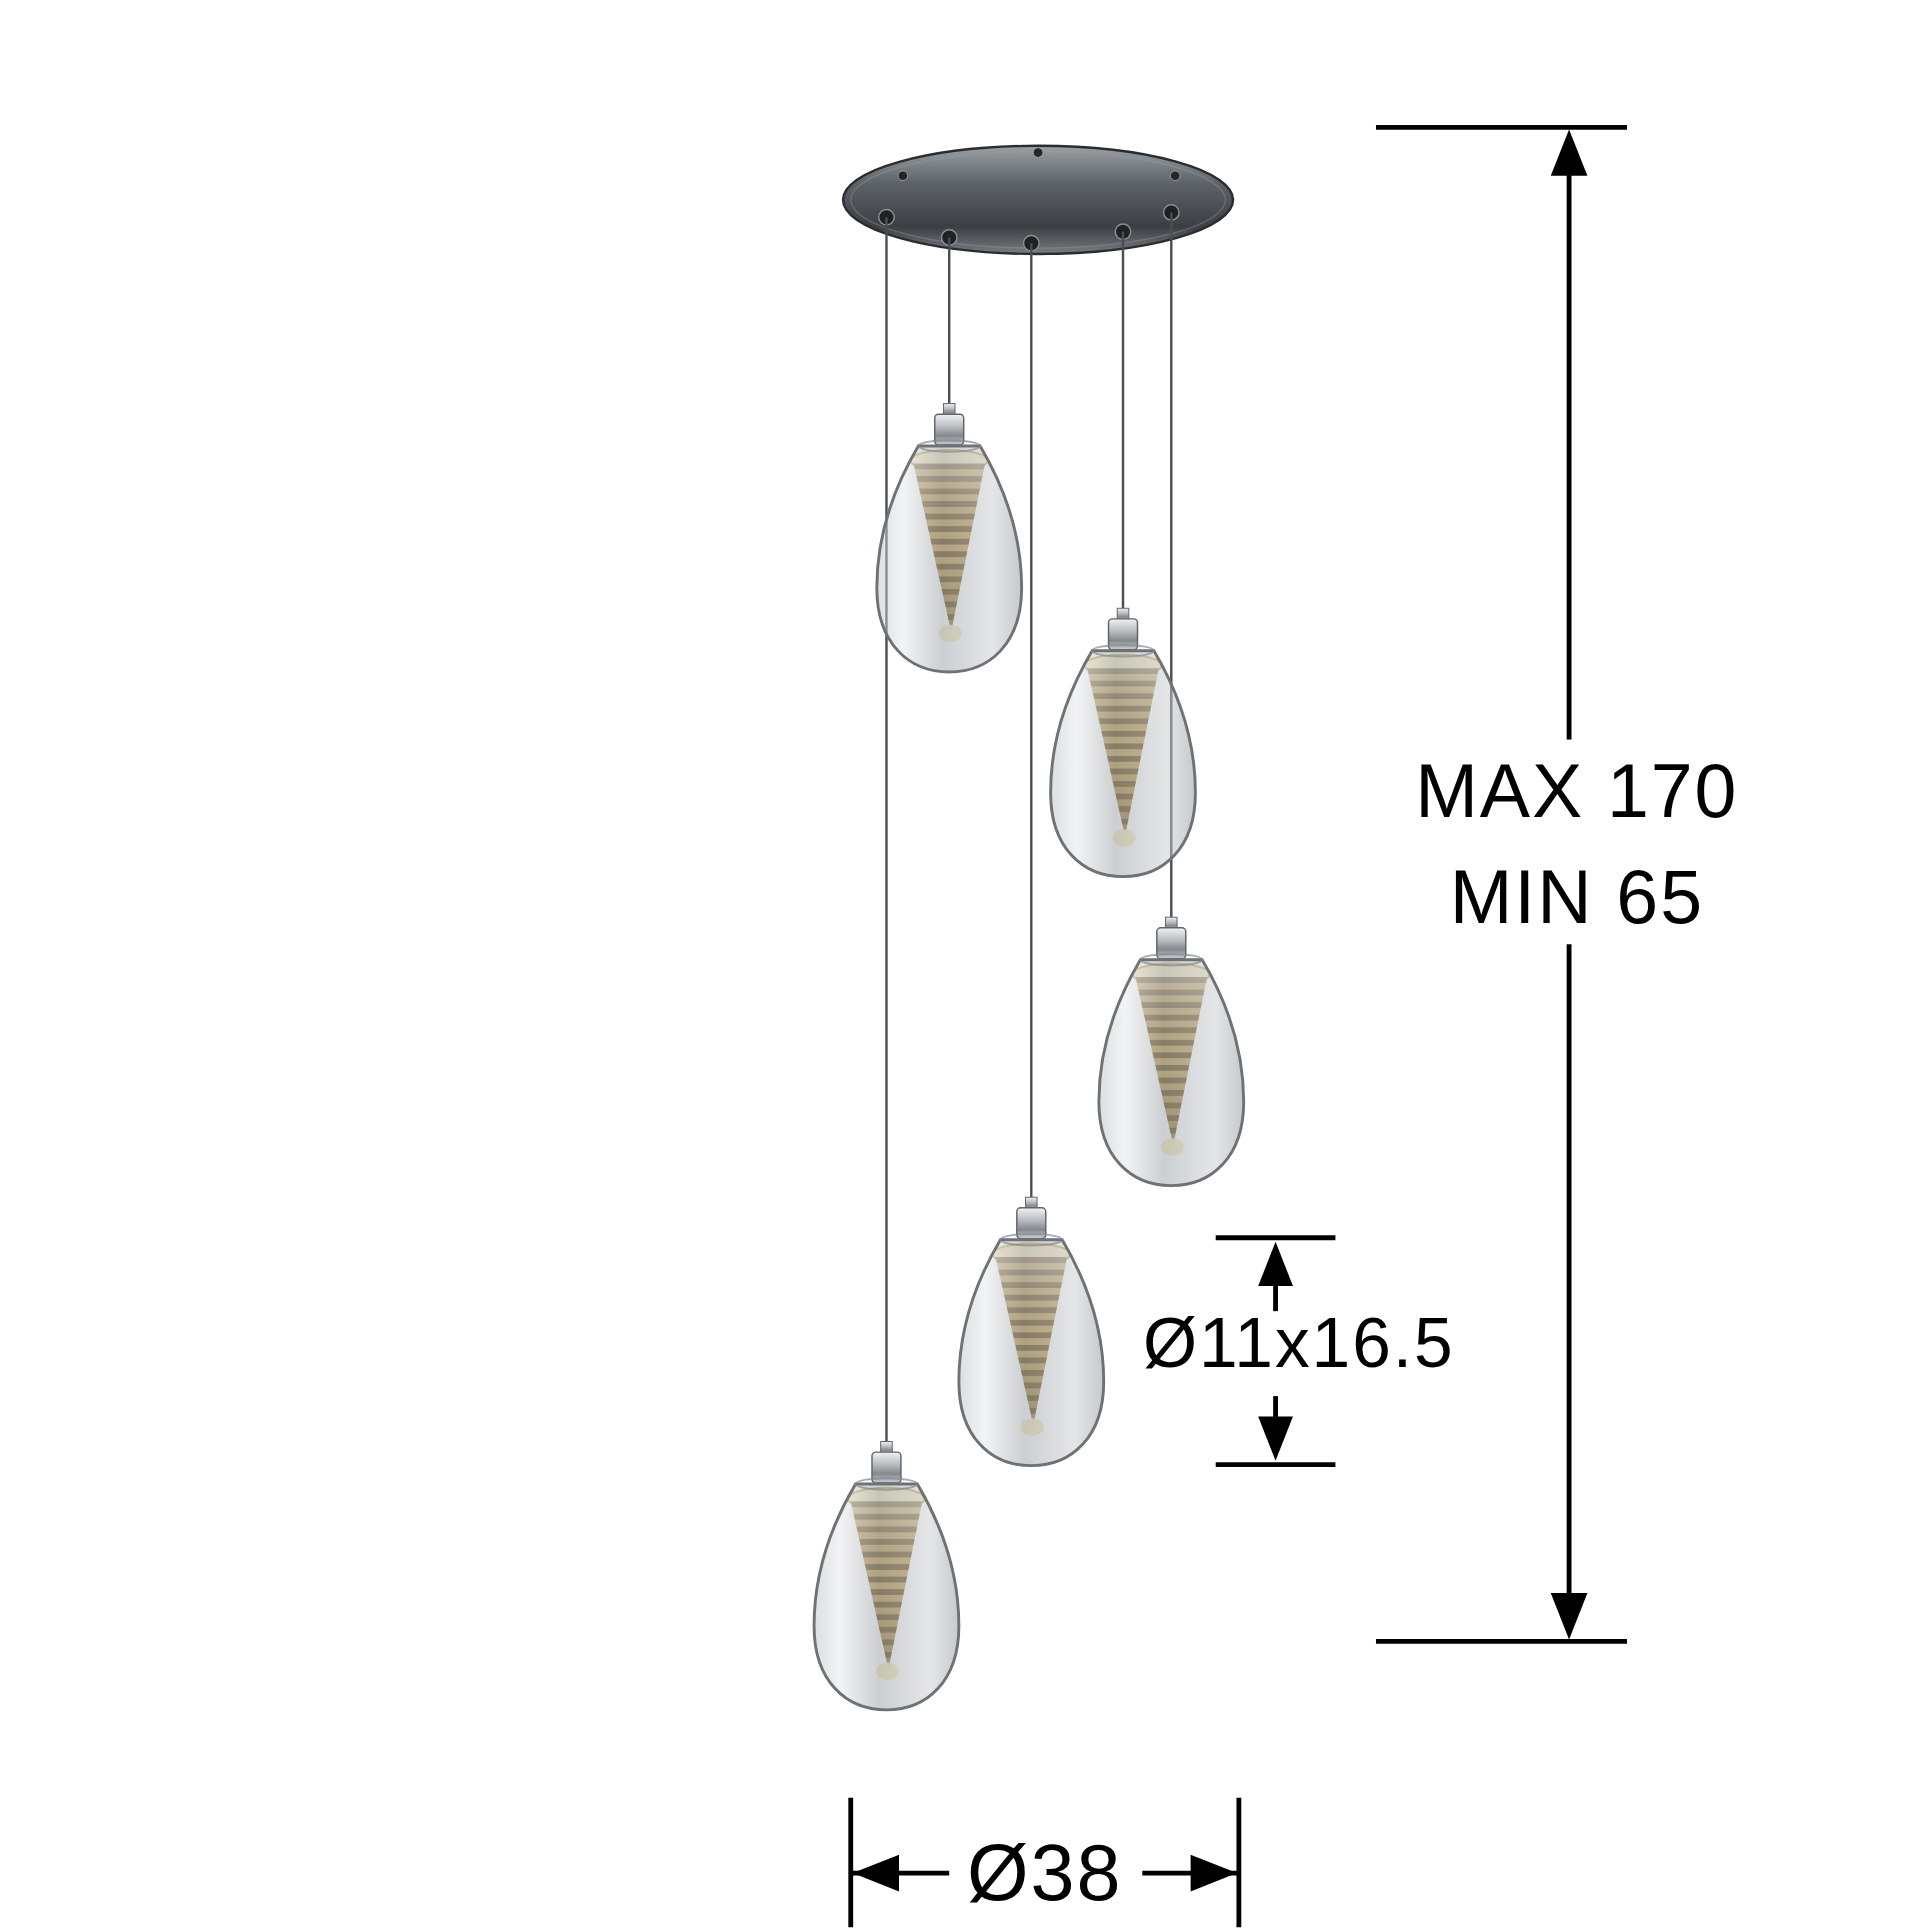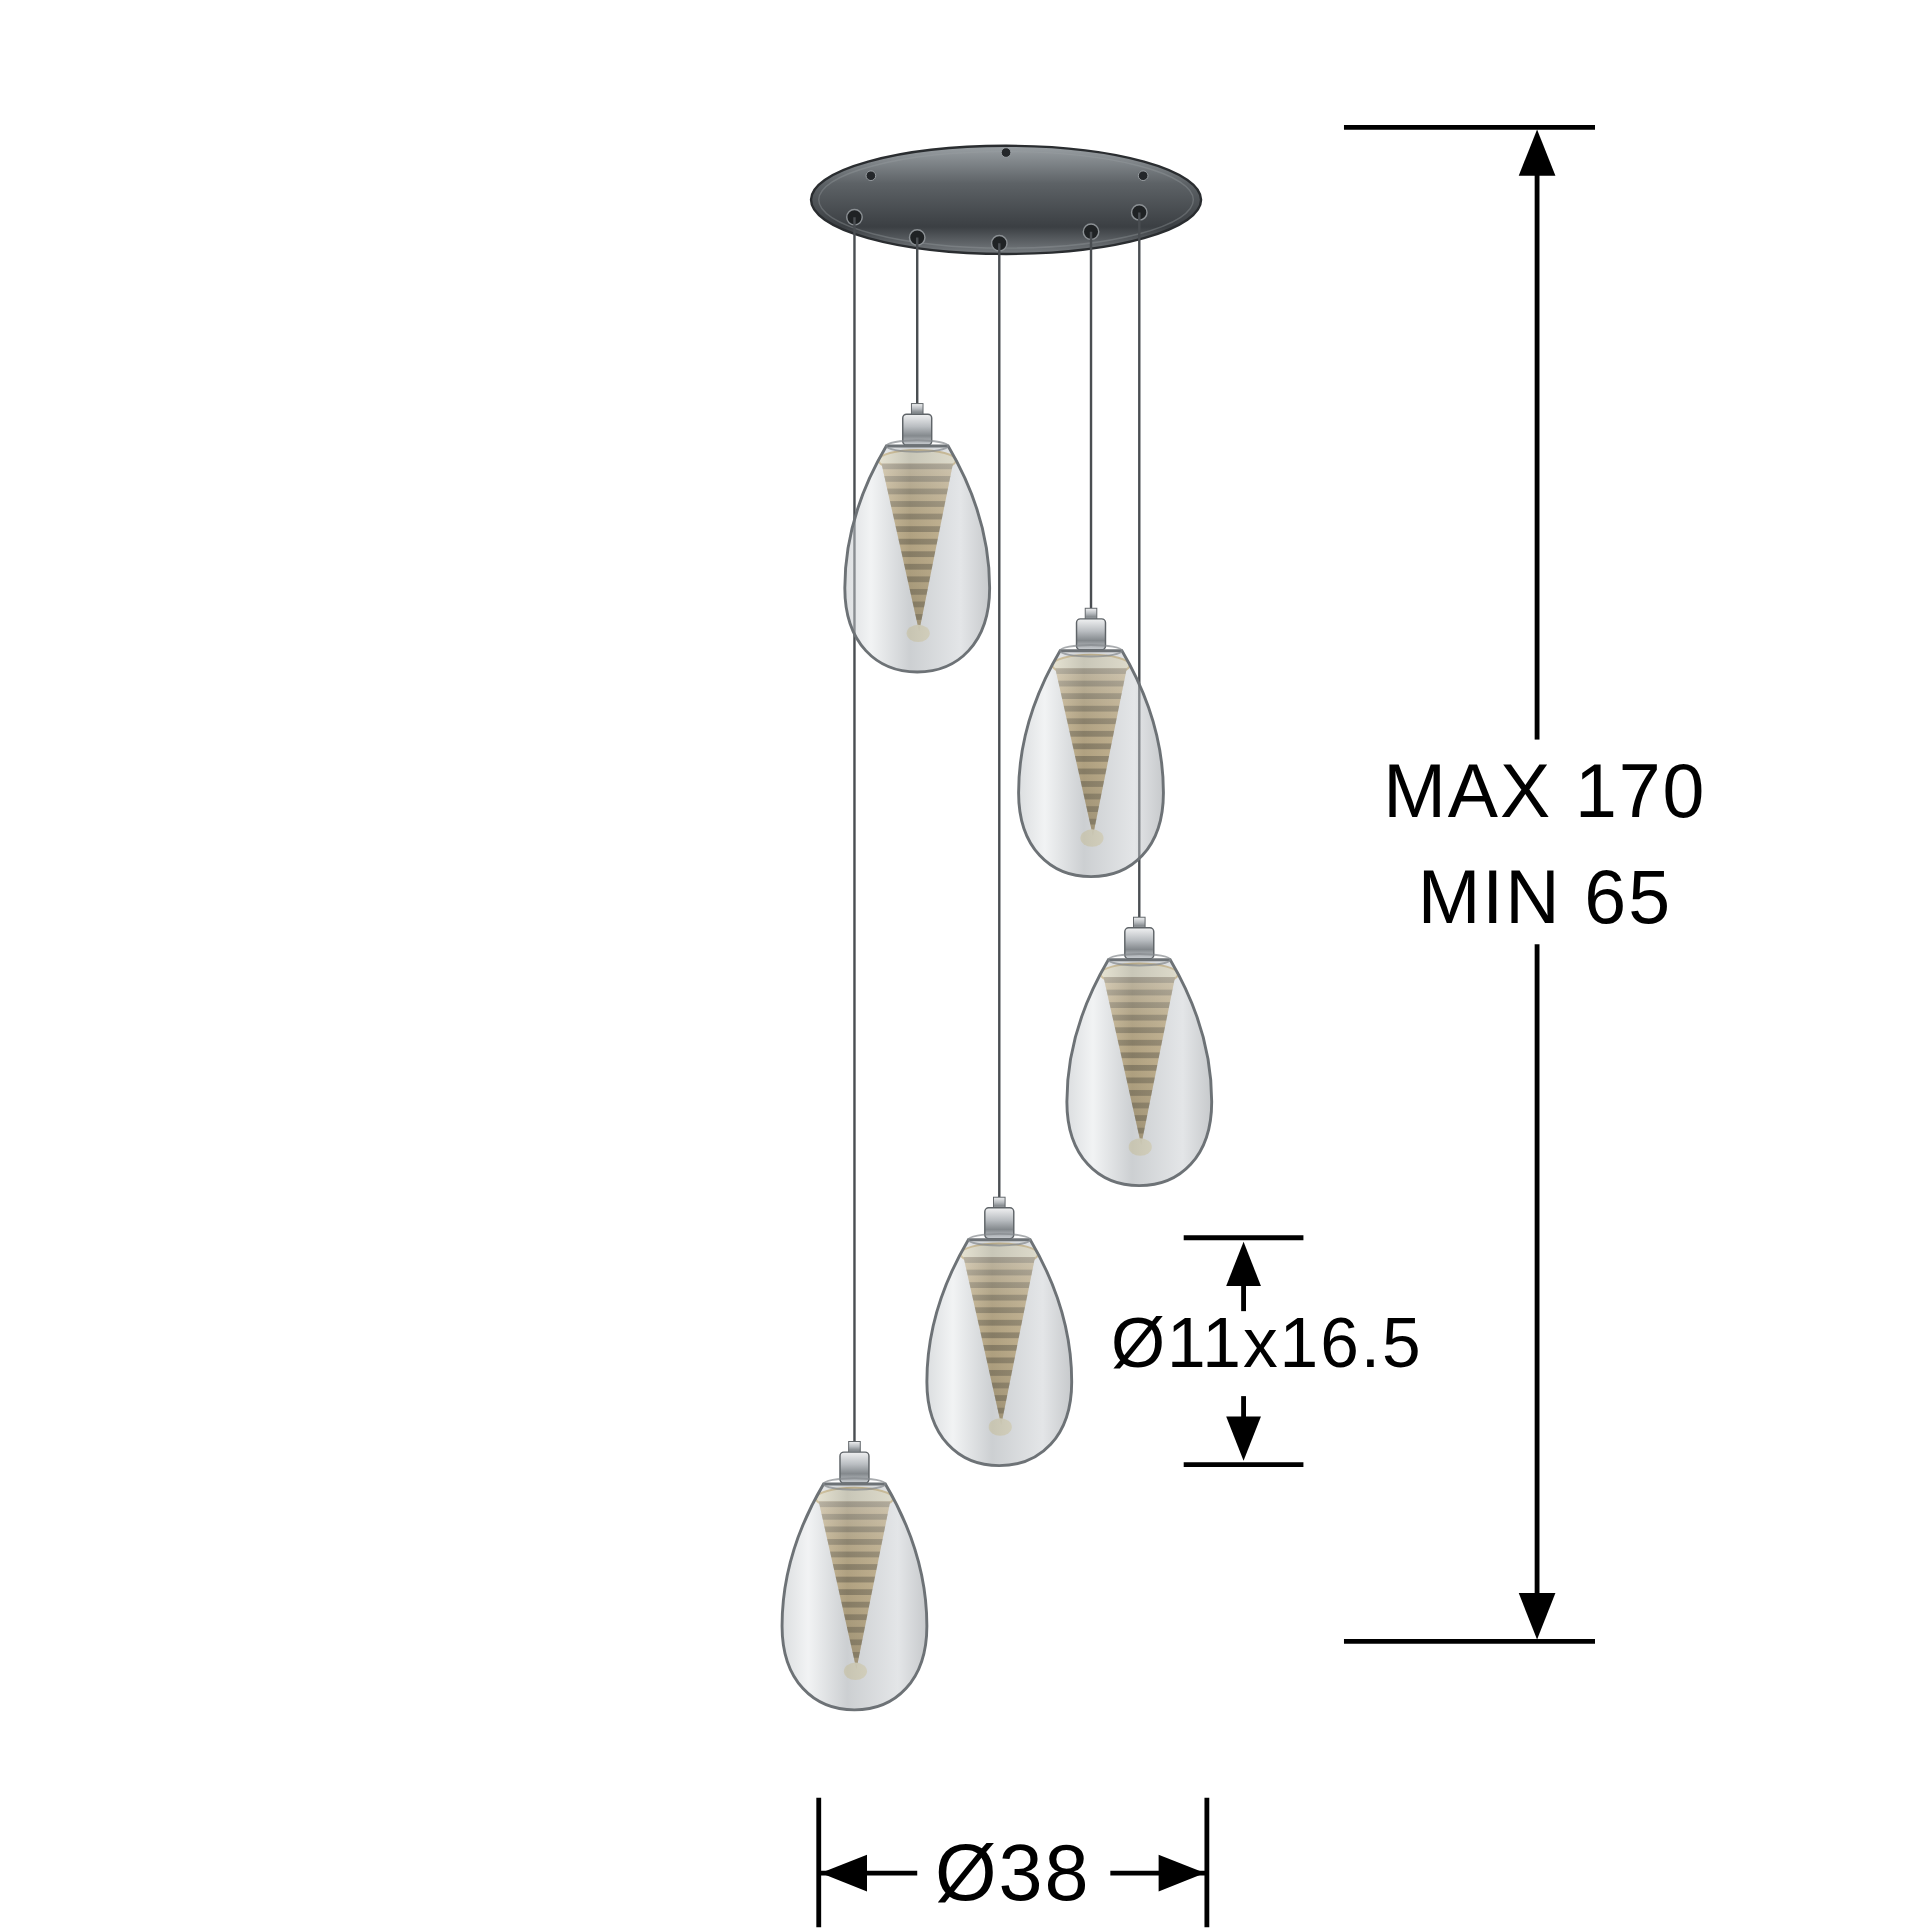--- a/index.html
+++ b/index.html
@@ -6,20 +6,21 @@
     margin: 0;
     padding: 0;
     background: #ffffff;
   }
   .stage {
     width: 1856px;
     height: 1931px;
     background: var(--background, #ffffff);
     position: relative;
     font-family: "Liberation Sans", sans-serif;
+    padding-left: 32px;
   }
   svg { display: block; }
 
   .dim-line {
     stroke: var(--line, #000000);
     stroke-width: 5;
     fill: none;
   }
   .dim-arrow {
     fill: var(--line, #000000);

